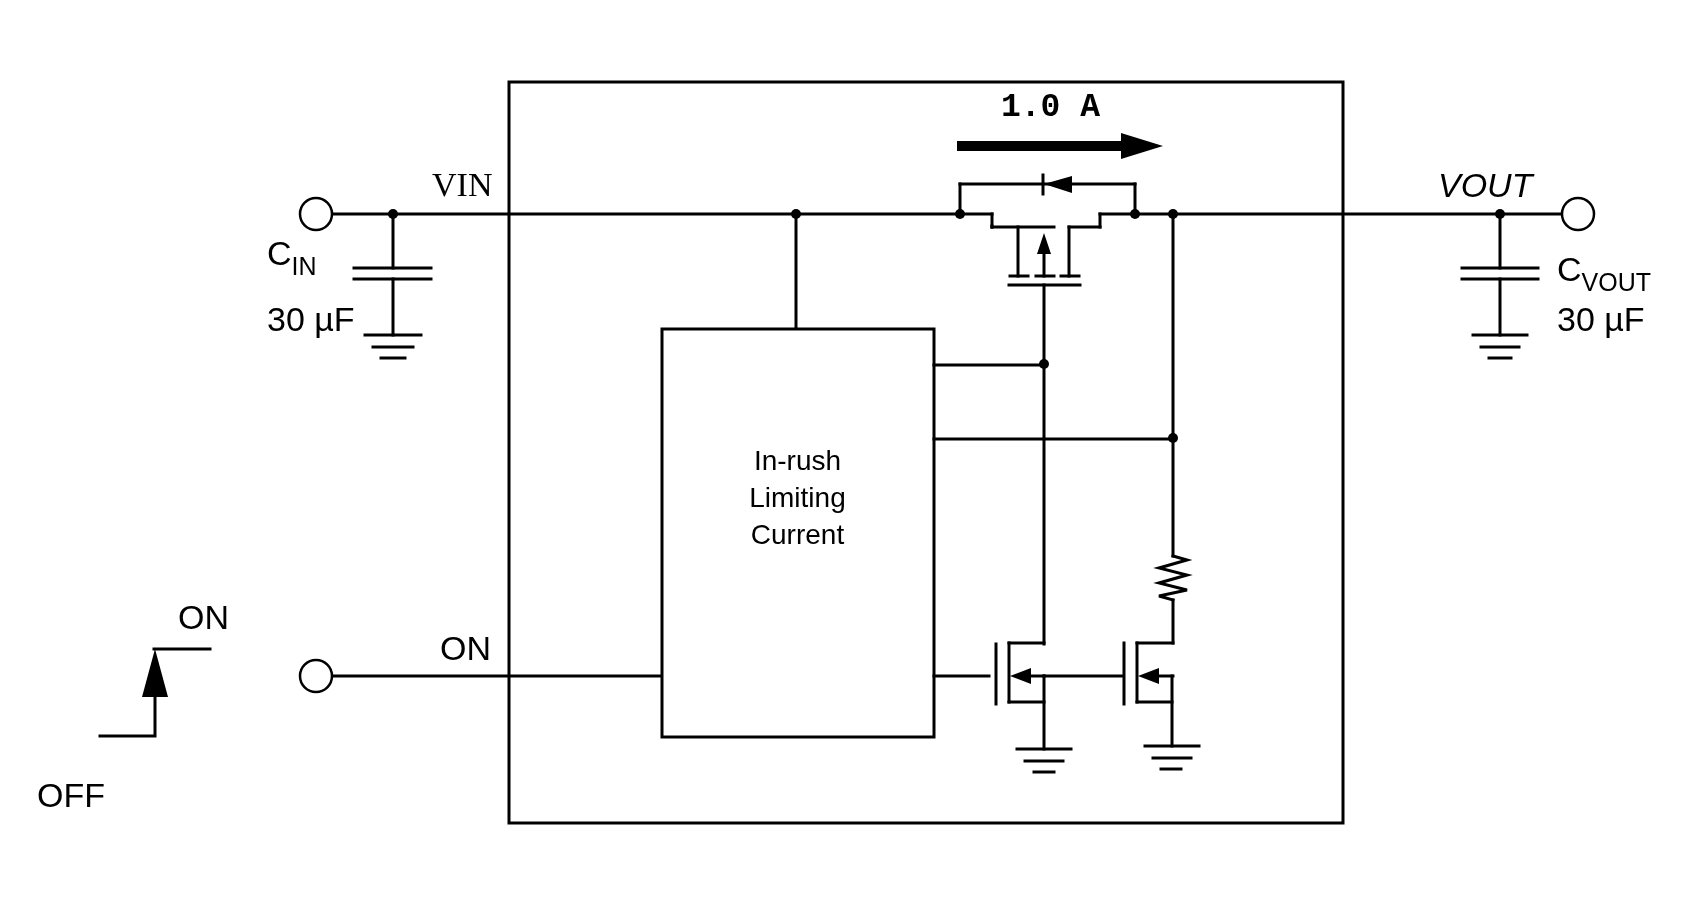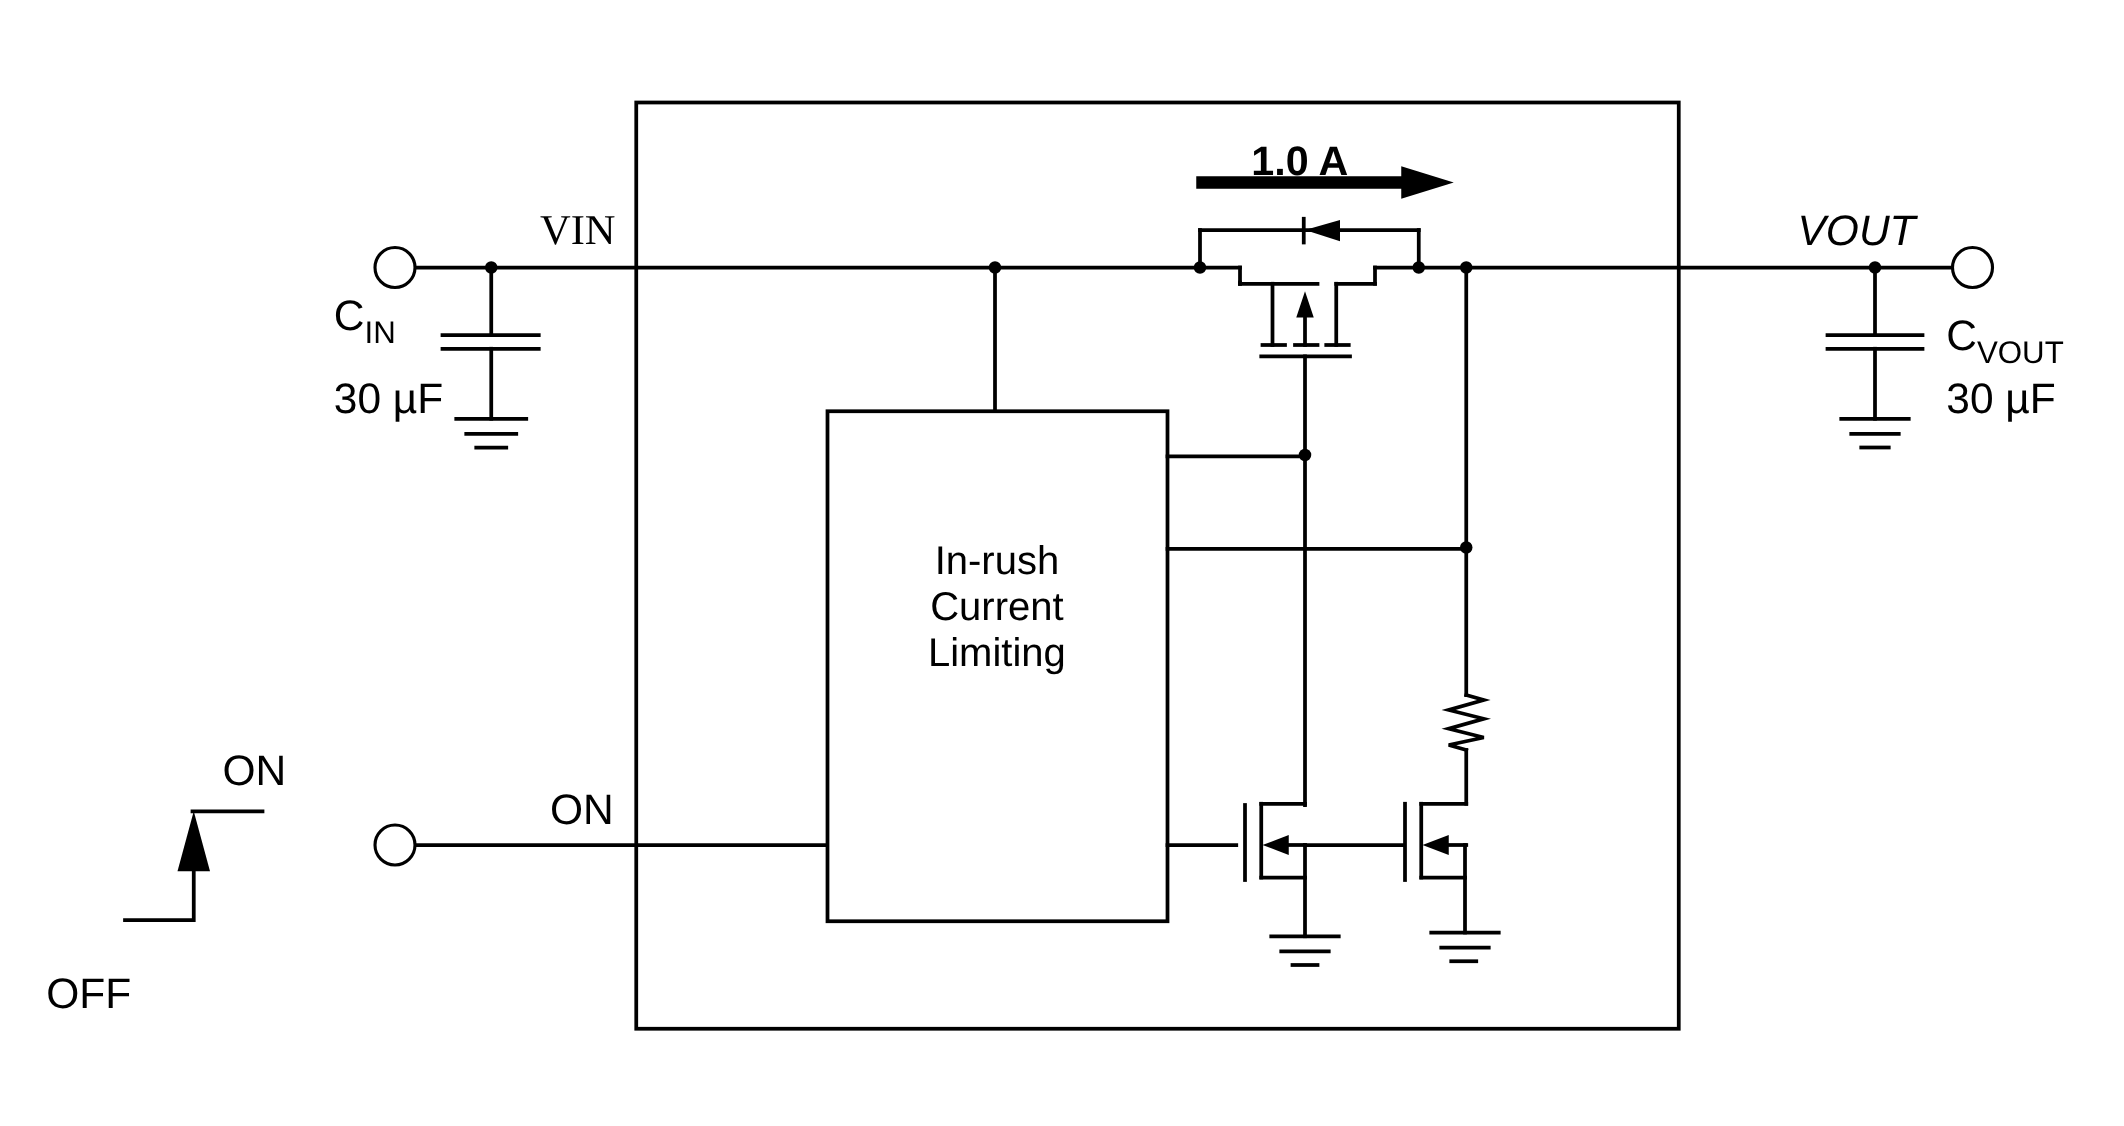--- a/index.html
+++ b/index.html
@@ -2,22 +2,22 @@
 <html><head>
 <meta charset="utf-8">
 <style>
   html, body { margin: 0; padding: 0; background: #ffffff; }
   body { width: 1699px; height: 901px; position: relative; overflow: hidden;
          font-family: "Liberation Sans", sans-serif; color: #000; }
   svg { position: absolute; left: 0; top: 0; }
   .lbl { position: absolute; font-family: "Liberation Sans", sans-serif; font-size: 34px; line-height: 1; color: #000; white-space: nowrap; }
   .sub { font-size: 25px; position: relative; top: 10px; }
   .bold { font-weight: bold; }
-  .block-text { position: absolute; left: 661px; top: 430px; width: 273px; text-align: center;
-                font-size: 32px; line-height: 37px; }
+  .block-text { position: absolute; left: 661px; top: 442px; width: 273px; text-align: center;
+                font-size: 28px; line-height: 37px; }
 </style>
 </head>
 <body>
 
 <svg width="1699" height="901" viewBox="0 0 1699 901" xmlns="http://www.w3.org/2000/svg">
   <g stroke="#000" stroke-width="3" fill="none" stroke-linecap="square">
 
     <rect x="509" y="82" width="834" height="741" stroke-width="3"></rect>
 
     <g>
@@ -147,33 +147,33 @@
     <circle cx="1135" cy="214" r="5"></circle>
     <circle cx="1173" cy="214" r="5"></circle>
     <circle cx="1044" cy="364" r="5"></circle>
     <circle cx="1173" cy="438" r="5"></circle>
     <circle cx="1500" cy="214" r="5"></circle>
   </g>
 </svg>
 
 <div class="lbl" style="left:432px; top:168px;font-family:Liberation Serif, serif;">VIN</div>
 <div class="lbl" style="left:1438px; top:168px;font-style:italic;">VOUT</div>
-<div class="lbl bold" style="left:1001px; top:112px; font-size:33px;">1.0 A</div>
+<div class="lbl bold" style="left:1001px; top:91px; font-size:33px;font-family:Liberation Mono, monospace;">1.0 A</div>
 
 <div class="lbl" style="left:267px; top:236px;">
   <span>C</span><span class="sub">IN</span>
 </div>
 <div class="lbl" style="left:267px; top:302px;">30 µF</div>
 
 <div class="lbl" style="left:1557px; top:252px;">
   <span>C</span><span class="sub">VOUT</span>
 </div>
 <div class="lbl" style="left:1557px; top:302px;">30 µF</div>
 
 <div class="lbl" style="left:440px; top:631px;">ON</div>
 <div class="lbl" style="left:178px; top:600px;">ON</div>
 <div class="lbl" style="left:37px; top:758px;margin-top:20px;">OFF</div>
 
 <div class="block-text">
   <div>In-rush</div>
+  <div>Limiting</div>
   <div>Current</div>
-  <div>Limiting</div>
 </div>
 
 </body></html>

